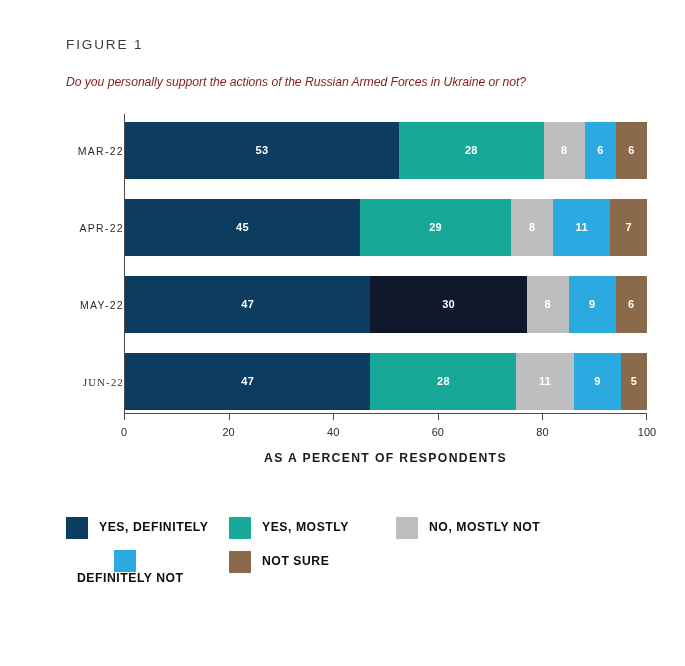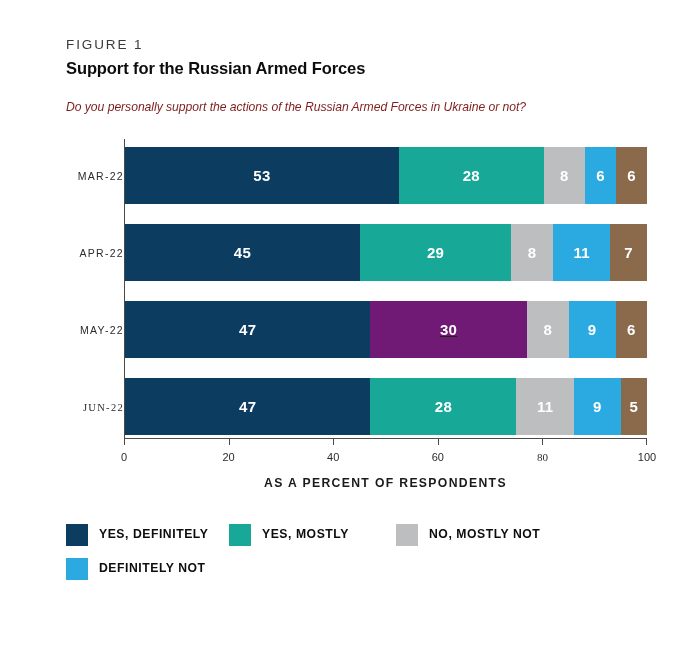--- a/index.html
+++ b/index.html
@@ -99,21 +99,21 @@
     display: flex;
   }
   .seg {
     height: 100%;
     display: flex;
     align-items: center;
     justify-content: center;
     box-sizing: border-box;
   }
   .seg-val {
-    font-size: 15px;
+    font-size: 11px;
     font-weight: 700;
     color: #ffffff;
     letter-spacing: 0.3px;
     line-height: 1;
   }
 
   
   .x-axis {
     position: absolute;
     left: 58px;
@@ -194,21 +194,20 @@
     color: #2f2f2f;
     letter-spacing: -0.05px;
   }
 </style>
 </head>
 <body>
 
 <div class="figure-wrap">
 
   <div class="fig-label">FIGURE 1</div>
-  <h1 class="fig-title">Support for the Russian Armed Forces</h1>
   <div class="fig-question">Do you personally support the actions of the Russian Armed Forces in Ukraine or not?</div>
 
   <div class="plot-area">
     <div class="y-labels" id="y-labels">
         <div class="y-label" style="top: 36.5px;">MAR-22</div>
         <div class="y-label" style="top: 113.5px;">APR-22</div>
         <div class="y-label" style="top: 190.5px;">MAY-22</div>
         <div class="y-label" style="top: 267.5px; font-family: Liberation Serif, serif;">JUN-22</div>
       </div>
     <div class="axis-line"></div>
@@ -244,21 +243,21 @@
             <span class="seg-val">11</span>
           </div>
           <div class="seg" style="width: 7%; background: rgb(138, 106, 75);">
             <span class="seg-val">7</span>
           </div>
         </div>
         <div class="bar-row" style="top: 162px;">
           <div class="seg" style="width: 47%; background: rgb(12, 60, 96);">
             <span class="seg-val">47</span>
           </div>
-          <div class="seg" style="width: 30%; background: #701a75; text-decoration: underline;">
+          <div class="seg" style="width: 30%; background: #0f172a; text-decoration: underline;">
             <span class="seg-val">30</span>
           </div>
           <div class="seg" style="width: 8%; background: rgb(188, 190, 192);">
             <span class="seg-val">8</span>
           </div>
           <div class="seg" style="width: 9%; background: rgb(42, 170, 225);">
             <span class="seg-val">9</span>
           </div>
           <div class="seg" style="width: 6%; background: rgb(138, 106, 75);">
             <span class="seg-val">6</span>
@@ -285,43 +284,47 @@
     <div class="x-axis" id="x-axis">
         <div class="tick" style="left: 0px;"></div>
         <div class="x-tick-label" style="left: 0px;">0</div>
         <div class="tick" style="left: 104.6px;"></div>
         <div class="x-tick-label" style="left: 104.6px;">20</div>
         <div class="tick" style="left: 209.2px;"></div>
         <div class="x-tick-label" style="left: 209.2px;">40</div>
         <div class="tick" style="left: 313.8px;"></div>
         <div class="x-tick-label" style="left: 313.8px;">60</div>
         <div class="tick" style="left: 418.4px;"></div>
-        <div class="x-tick-label" style="left: 418.4px; font-family: Liberation Serif, serif;">80</div>
+        <div class="x-tick-label" style="left: 418.4px;">80</div>
         <div class="tick" style="left: 522px;"></div>
         <div class="x-tick-label" style="left: 523px;">100</div>
       </div>
     <div class="x-axis-title">AS A PERCENT OF RESPONDENTS</div>
   </div>
 
   <div class="legend" id="legend">
-      <div class="legend-row" style="position: relative; margin-top: 7px;">
+      <div class="legend-row" style="position: relative;">
         <div class="legend-item" style="position: absolute; left: 0px;">
           <span class="legend-swatch" style="background: rgb(12, 60, 96);"></span>
           <span class="legend-text">YES, DEFINITELY</span>
         </div>
         <div class="legend-item" style="position: absolute; left: 163px;">
           <span class="legend-swatch" style="background: rgb(23, 168, 152);"></span>
           <span class="legend-text">YES, MOSTLY</span>
         </div>
         <div class="legend-item" style="position: absolute; left: 330px; justify-content: center;">
           <span class="legend-swatch" style="background: rgb(188, 190, 192);"></span>
           <span class="legend-text">NO, MOSTLY NOT</span>
         </div>
       </div>
       <div class="legend-row" style="position: relative;">
-        <div class="legend-item" style="position: absolute; left: 0px;">
+        <div class="legend-item" style="position: absolute; left: 0px; flex-direction: column;">
           <span class="legend-swatch" style="background: rgb(42, 170, 225);"></span>
           <span class="legend-text">DEFINITELY NOT</span>
         </div>
+        <div class="legend-item" style="position: absolute; left: 163px;">
+          <span class="legend-swatch" style="background: rgb(138, 106, 75);"></span>
+          <span class="legend-text">NOT SURE</span>
+        </div>
       </div>
     </div>
 
 </div>
 
 </body></html>

